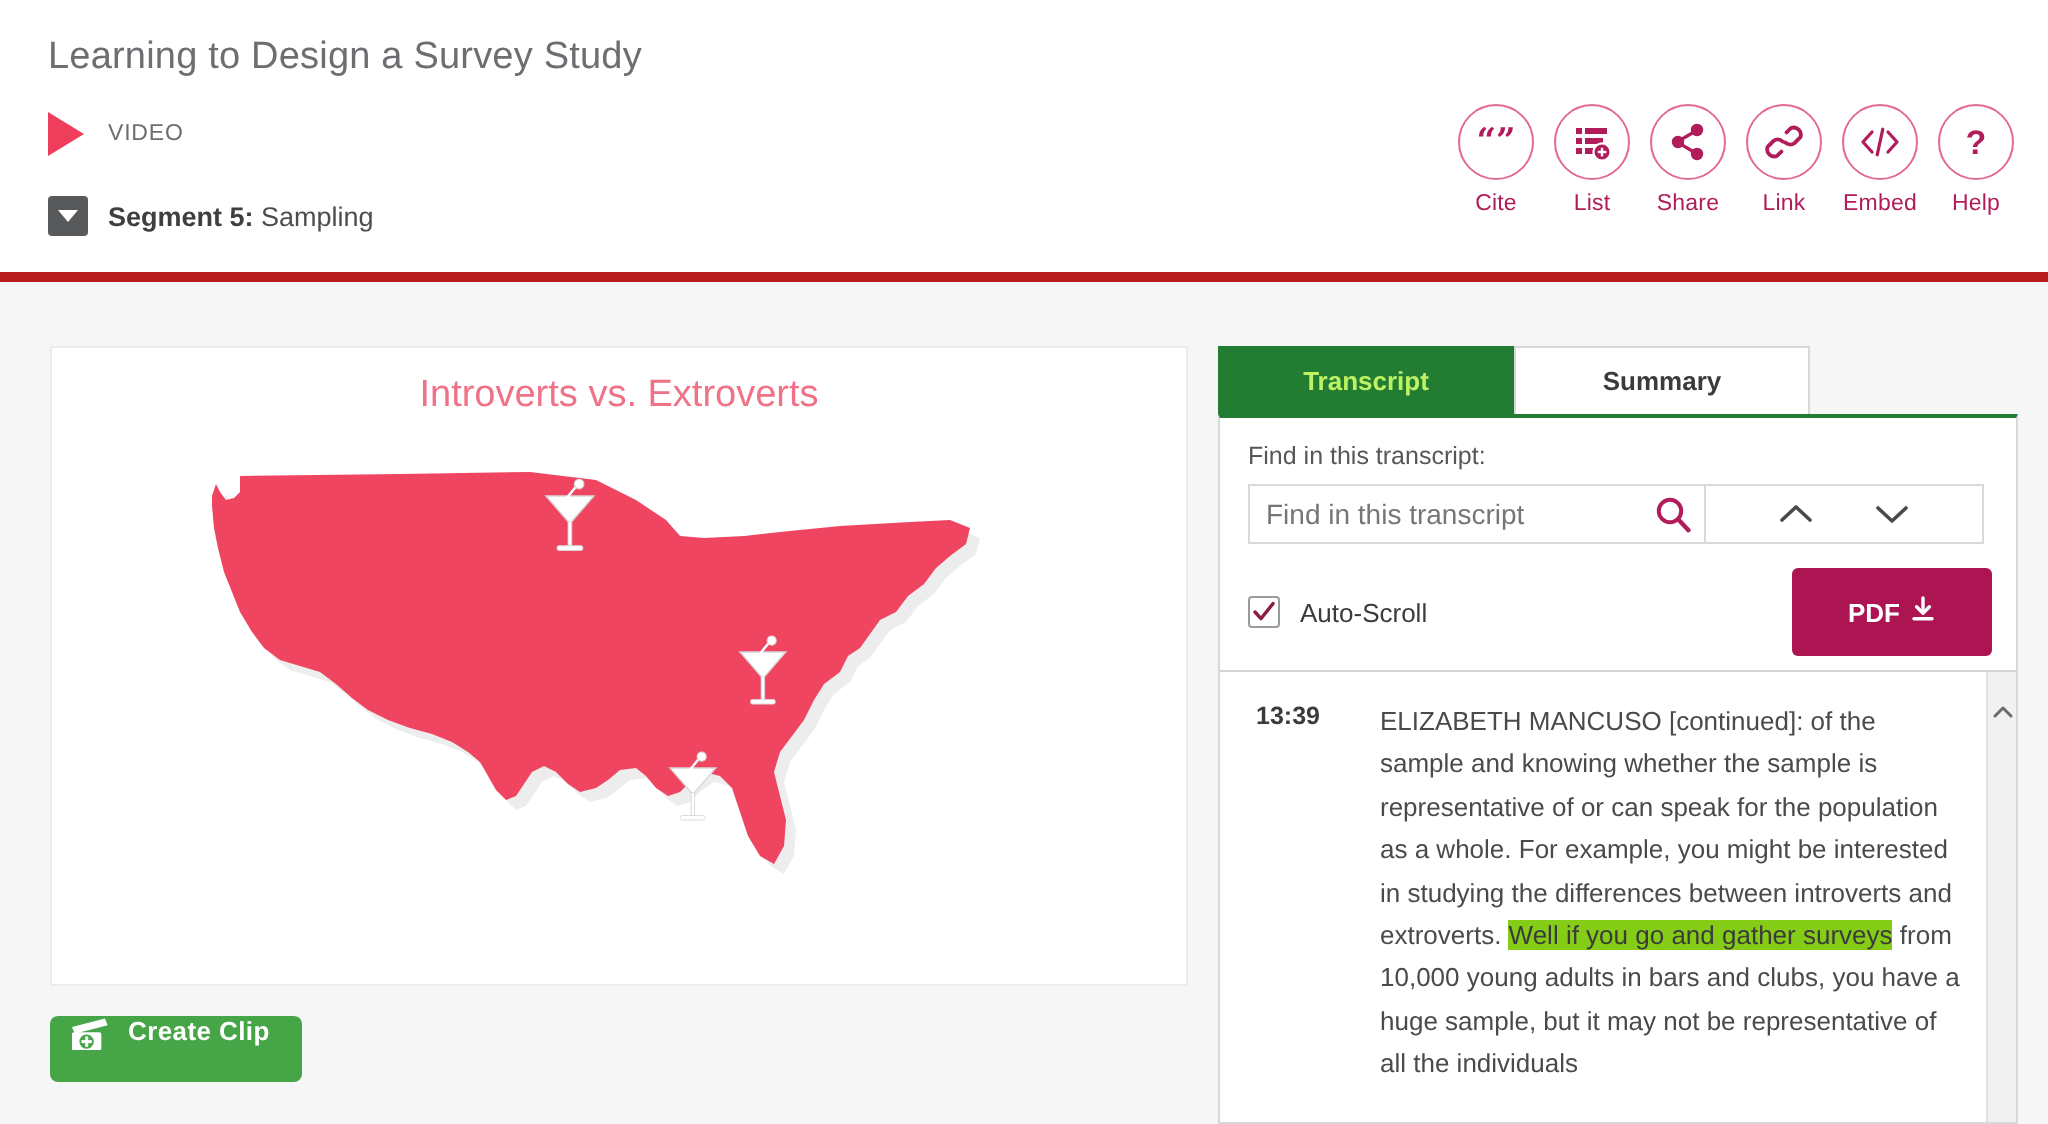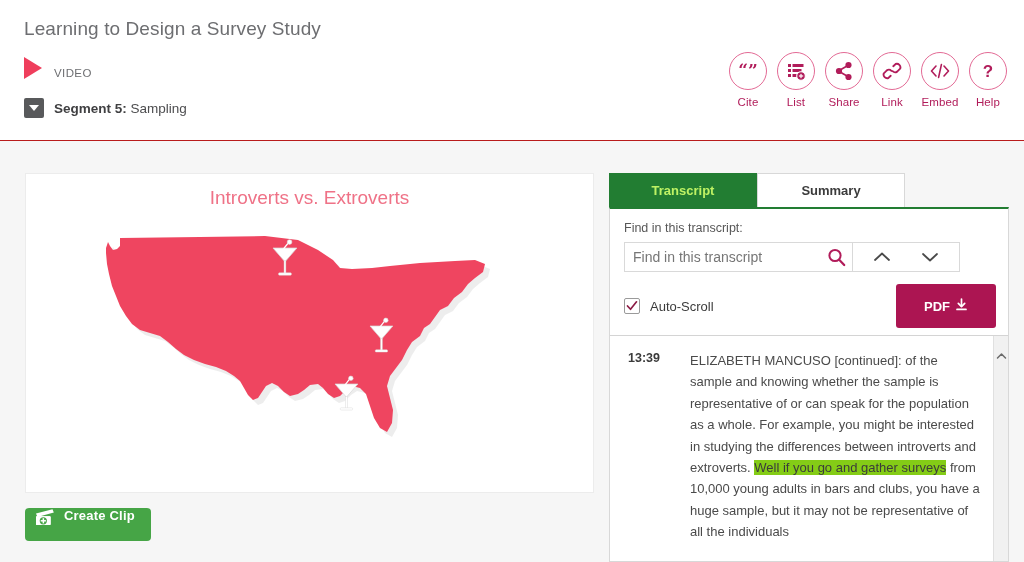--- a/index.html
+++ b/index.html
@@ -11,36 +11,36 @@
     font-family: "Liberation Sans", sans-serif;
     -webkit-font-smoothing: antialiased;
   }
 
   
   .header {
     position: relative;
     width: 1024px;
     height: 141px;
     background: #ffffff;
-    border-bottom: 1px solid #b91c1c;
+    border-bottom: 5px solid #b91c1c;
   }
   .page-title {
     position: absolute;
     left: 24px; top: 18px;
     font-size: 19px;
     color: #6d6e71;
     font-weight: 400;
     letter-spacing: 0.1px;
     white-space: nowrap;
   }
   .media-type-row {
     position: absolute;
     left: 24px; top: 55px;
     display: flex;
-    align-items: flex-end;
+    align-items: center;
     height: 24px;
   }
   .play-triangle {
     width: 0; height: 0;
     border-left: 18px solid #ef3e5c;
     border-top: 11px solid transparent;
     border-bottom: 11px solid transparent;
     margin-right: 12px;
   }
   .media-type-label {
@@ -207,21 +207,21 @@
   .find-label {
     position: absolute;
     left: 14px; top: 12px;
     font-size: 12.5px;
     color: #575757;
   }
   .find-row {
     position: absolute;
     left: 14px; top: 33px;
     display: flex;
-    width: 336px;
+    width: 368px;
     height: 30px;
     border: 1px solid #d9d9d9;
     background: #ffffff;
   }
   .find-input-wrap {
     position: relative;
     width: 228px;
     display: flex;
     align-items: center;
     border-right: 1px solid #d9d9d9;

